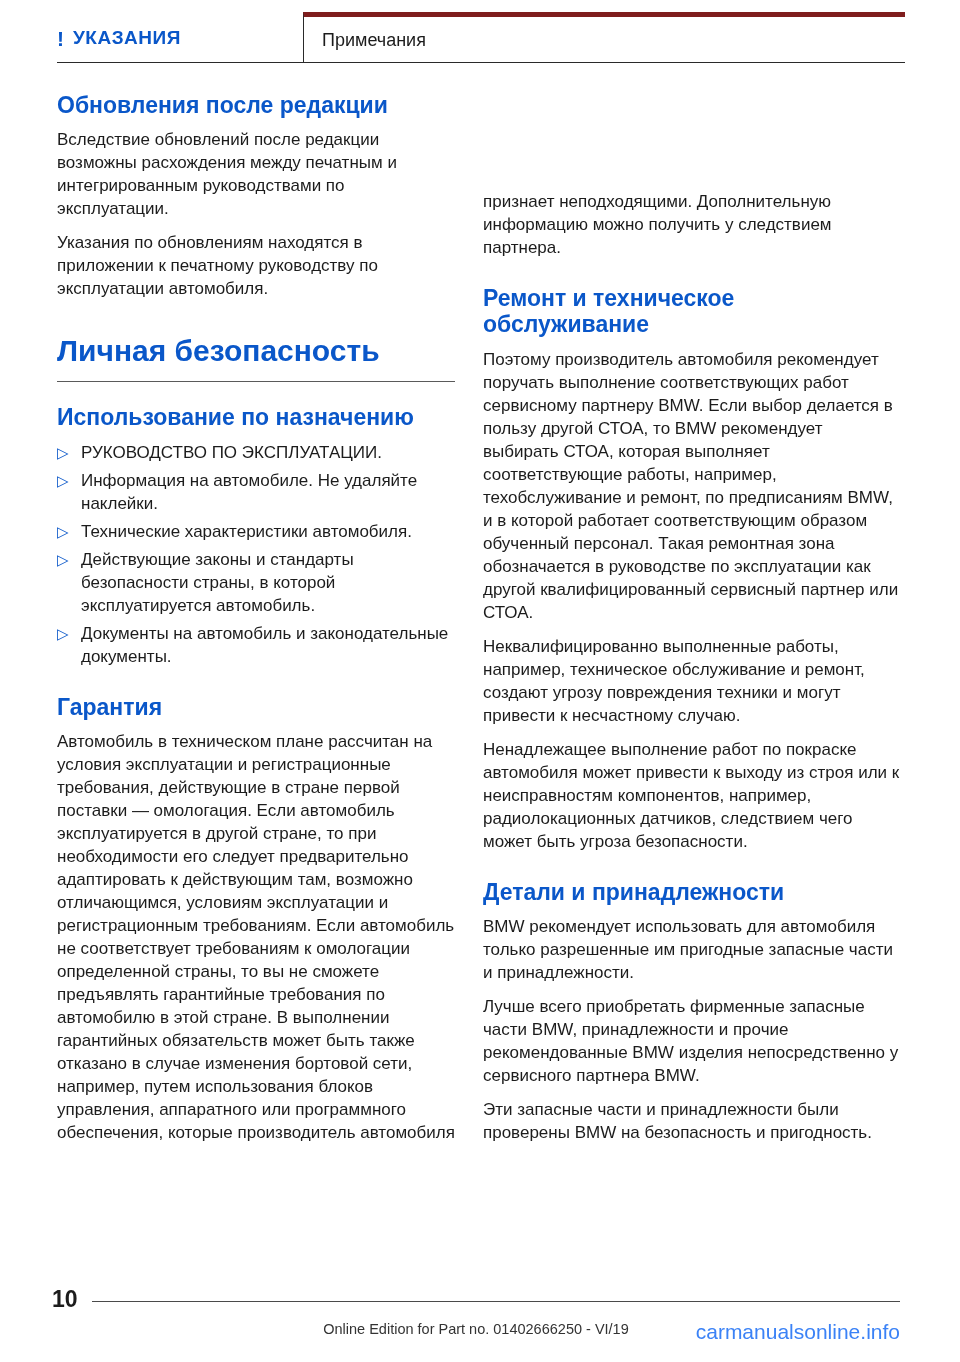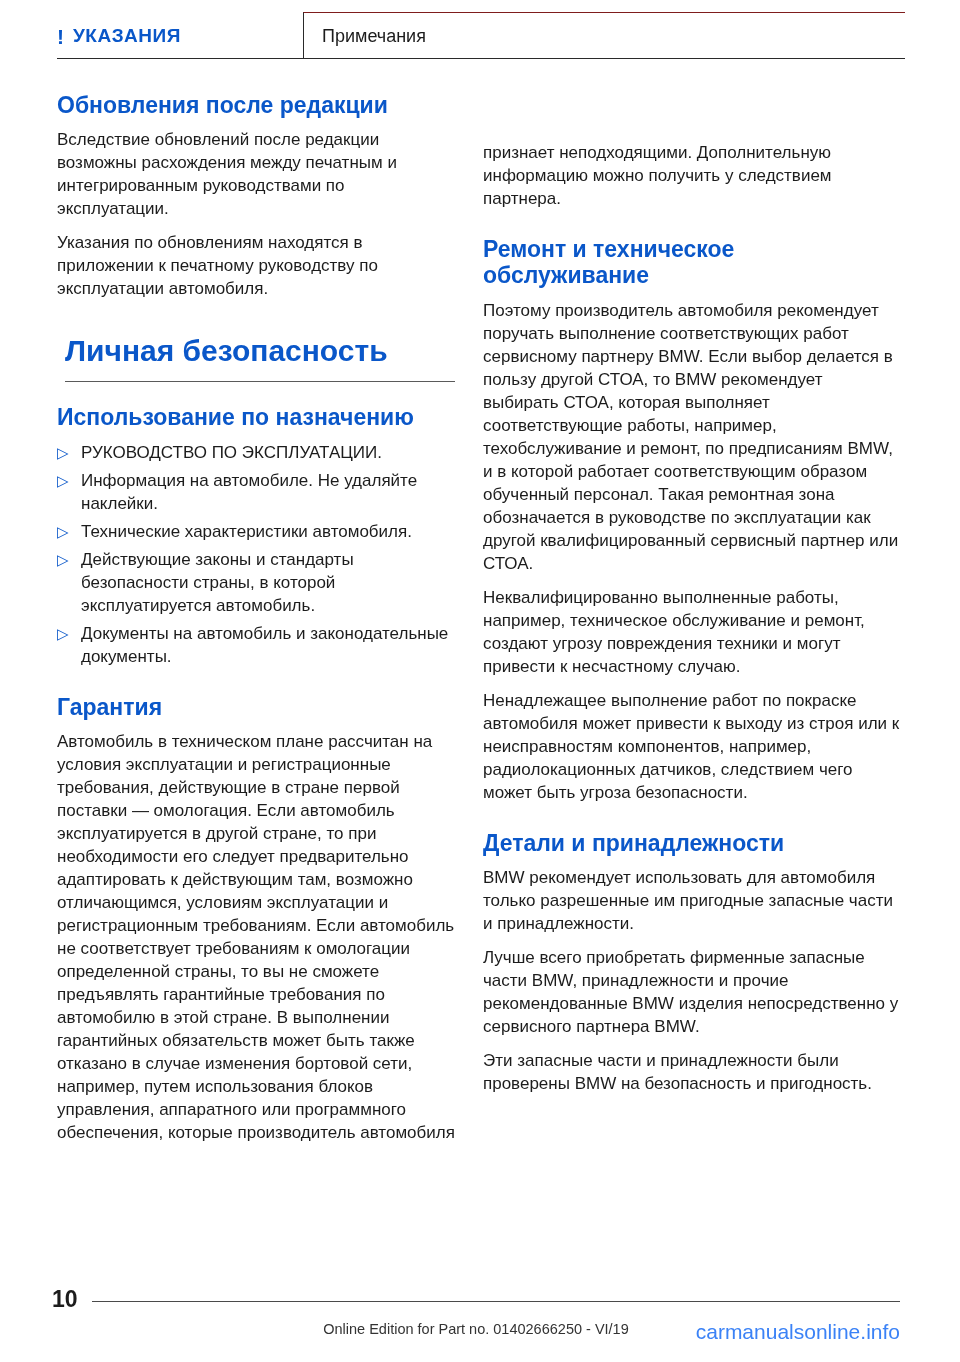--- a/index.html
+++ b/index.html
@@ -16,39 +16,39 @@
   .header-left{
     width:246px;display:flex;align-items:center;gap:9px;padding:13px 0 11px 0;
   }
   .excl{
     color:#0a57c9;font-size:21px;font-weight:bold;line-height:1;
   }
   .chapter{
     color:#0a57c9;font-size:19px;font-weight:bold;letter-spacing:.5px;
   }
   .header-right{
-    flex:1;border-top:1px solid #7f1d1d;border-left:1px solid #2a2a2a;
+    flex:1;border-top:5px solid #7f1d1d;border-left:1px solid #2a2a2a;
     display:flex;align-items:center;padding:13px 0 11px 18px;
     font-size:18px;color:#1c1c1c;
   }
   
   .columns{
     position:absolute;top:92px;left:57px;width:848px;
-    display:flex;gap:28px;align-items:center;
+    display:flex;gap:28px;align-items:flex-end;
   }
   .col-left{width:398px;}
   .col-right{width:417px;}
   h2.sub{
     font-size:23px;font-weight:bold;color:#0a57c9;
     margin:26px 0 10px 0;line-height:1.15;
   }
   h2.sub.first{margin-top:0;}
   h1.chapter-heading{
     font-size:30px;font-weight:bold;color:#0a57c9;
-    margin:34px 0 22px 8px;padding-bottom:14px;border-bottom:1px solid #5a5a5a;
+    margin:34px 0 22px 0;padding-bottom:14px;border-bottom:1px solid #5a5a5a;
     line-height:1.1;
   }
   p.body{
     font-size:17px;line-height:23px;margin:0 0 11px 0;
   }
   ul.triangle-list{
     list-style:none;margin:2px 0 16px 0;padding:0;
   }
   ul.triangle-list li{
     position:relative;padding-left:24px;margin:0 0 5px 0;

